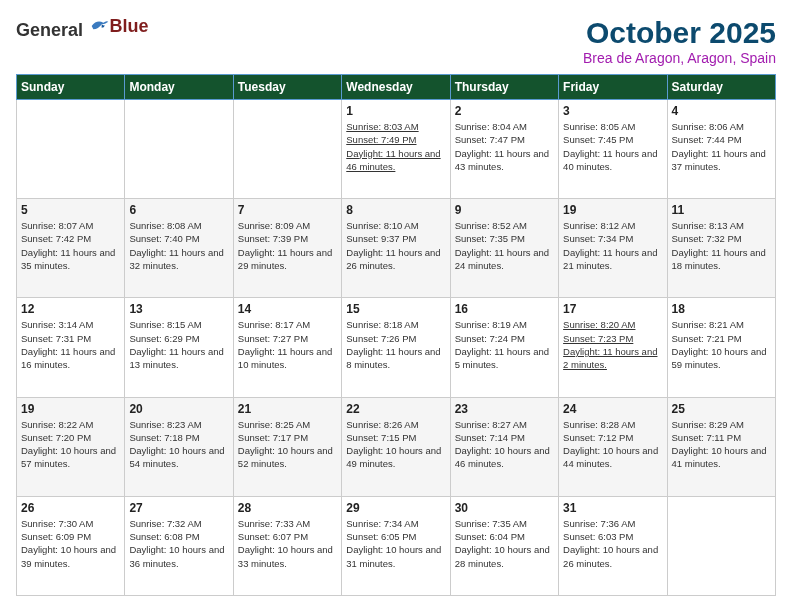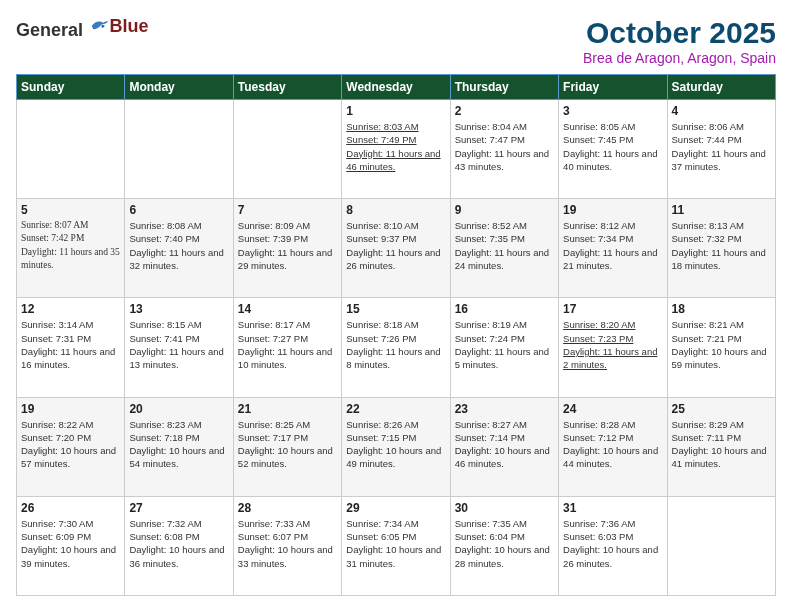--- a/index.html
+++ b/index.html
@@ -160,21 +160,21 @@
           <td>
             <span class="day-number">4</span>
             <div class="day-info" style="white-space: pre-line;">Sunrise: 8:06 AM
 Sunset: 7:44 PM
 Daylight: 11 hours and 37 minutes.</div>
           </td>
         </tr>
         <tr>
           <td>
             <span class="day-number">5</span>
-            <div class="day-info" style="white-space: pre-line; font-family: Liberation Serif, serif;">Sunrise: 8:07 AM
+            <div class="day-info" style="white-space: pre-line;">Sunrise: 8:07 AM
 Sunset: 7:42 PM
 Daylight: 11 hours and 35 minutes.</div>
           </td>
           <td>
             <span class="day-number">6</span>
             <div class="day-info" style="white-space: pre-line;">Sunrise: 8:08 AM
 Sunset: 7:40 PM
 Daylight: 11 hours and 32 minutes.</div>
           </td>
           <td>
@@ -211,21 +211,21 @@
         <tr>
           <td>
             <span class="day-number">12</span>
             <div class="day-info" style="white-space: pre-line;">Sunrise: 3:14 AM
 Sunset: 7:31 PM
 Daylight: 11 hours and 16 minutes.</div>
           </td>
           <td>
             <span class="day-number">13</span>
             <div class="day-info" style="white-space: pre-line;">Sunrise: 8:15 AM
-Sunset: 7:41 PM
+Sunset: 6:29 PM
 Daylight: 11 hours and 13 minutes.</div>
           </td>
           <td>
             <span class="day-number">14</span>
             <div class="day-info" style="white-space: pre-line;">Sunrise: 8:17 AM
 Sunset: 7:27 PM
 Daylight: 11 hours and 10 minutes.</div>
           </td>
           <td>
             <span class="day-number">15</span>

